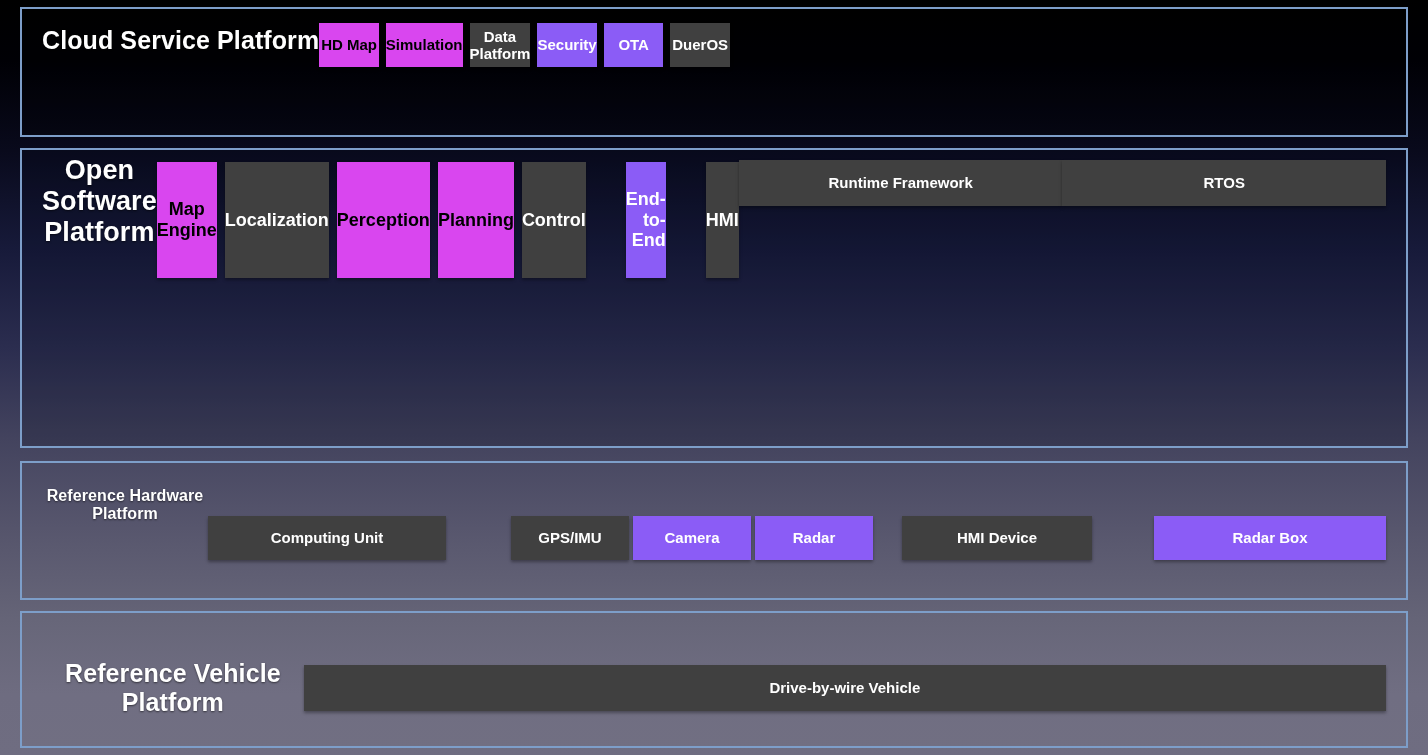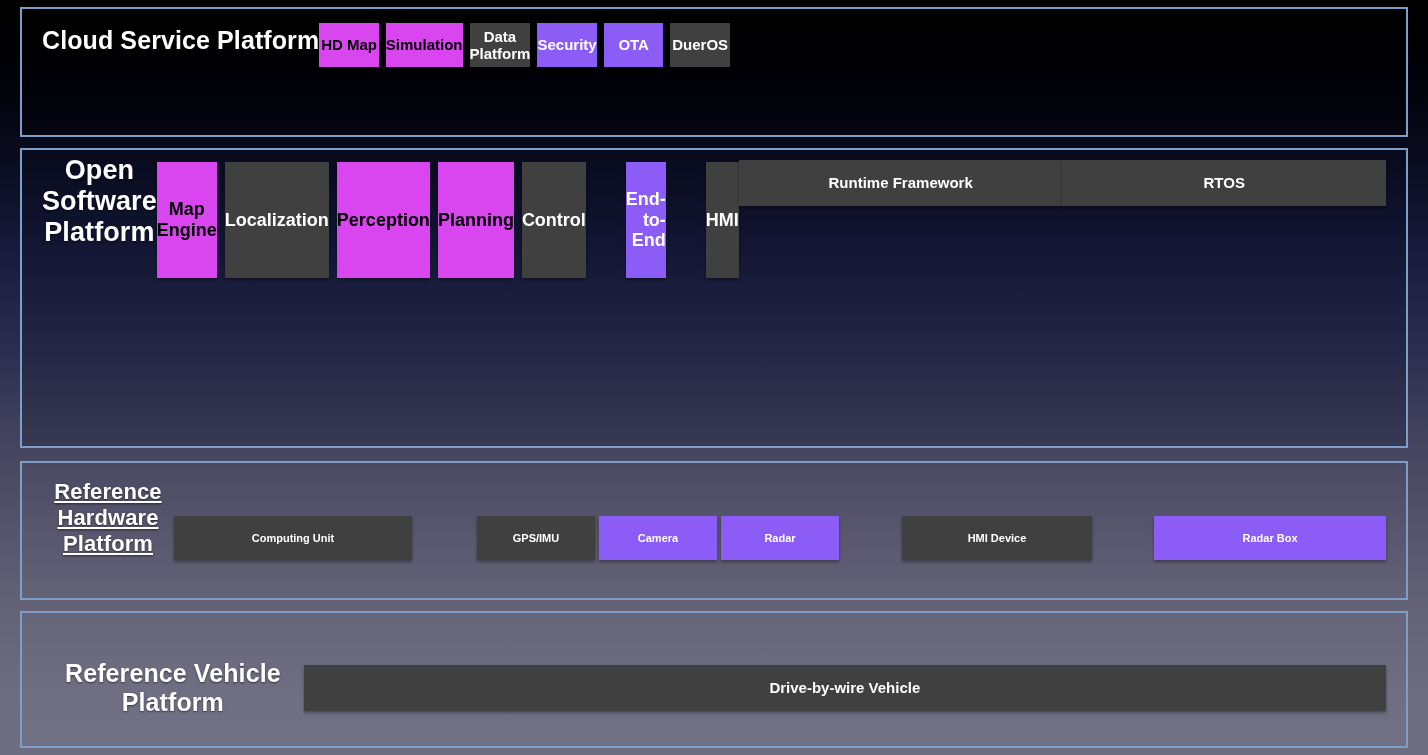--- a/index.html
+++ b/index.html
@@ -68,21 +68,21 @@
 
   .panel-title {
     text-align: center;
     color: #ffffff;
     font-weight: bold;
     letter-spacing: 0.1px;
     text-shadow: 0 1px 2px rgba(0,0,0,0.55);
   }
   .panel.cloud    .panel-title { font-size: 25px; margin-top: 17px; }
   .panel.software .panel-title { font-size: 27px; margin-top: 5px; }
-  .panel.hardware .panel-title { font-size: 22px; margin-top: 16px; text-decoration: underline; }
+  .panel.hardware .panel-title { font-size: 16px; margin-top: 24px; }
   .panel.vehicle  .panel-title { font-size: 25px; margin-top: 16px; }
 
   
   .block {
     display: flex;
     align-items: center;
     justify-content: center;
     text-align: center;
     font-weight: bold;
     line-height: 1.15;
@@ -136,30 +136,30 @@
 
   
   .hw-row {
     display: flex;
     align-items: center;
     margin-top: 15px;
     width: 100%;
   }
   .hw-row .block {
     height: 44px;
-    font-size: 11px;
+    font-size: 15px;
   }
   .hw-computing { width: 238px; }
   .hw-sensors {
     display: flex;
     gap: 4px;
     margin-left: 65px;
   }
   .hw-sensors .block { padding: 0 14px; min-width: 118px; }
-  .hw-hmi { width: 190px; margin-left: 63px; }
+  .hw-hmi { width: 190px; margin-left: 29px; }
   .hw-blackbox { width: 232px; margin-left: 62px; }
 
   
   .vehicle-bar {
     height: 46px;
     font-size: 15px;
     margin-top: 17px;
     width: 100%;
   }
 </style>

